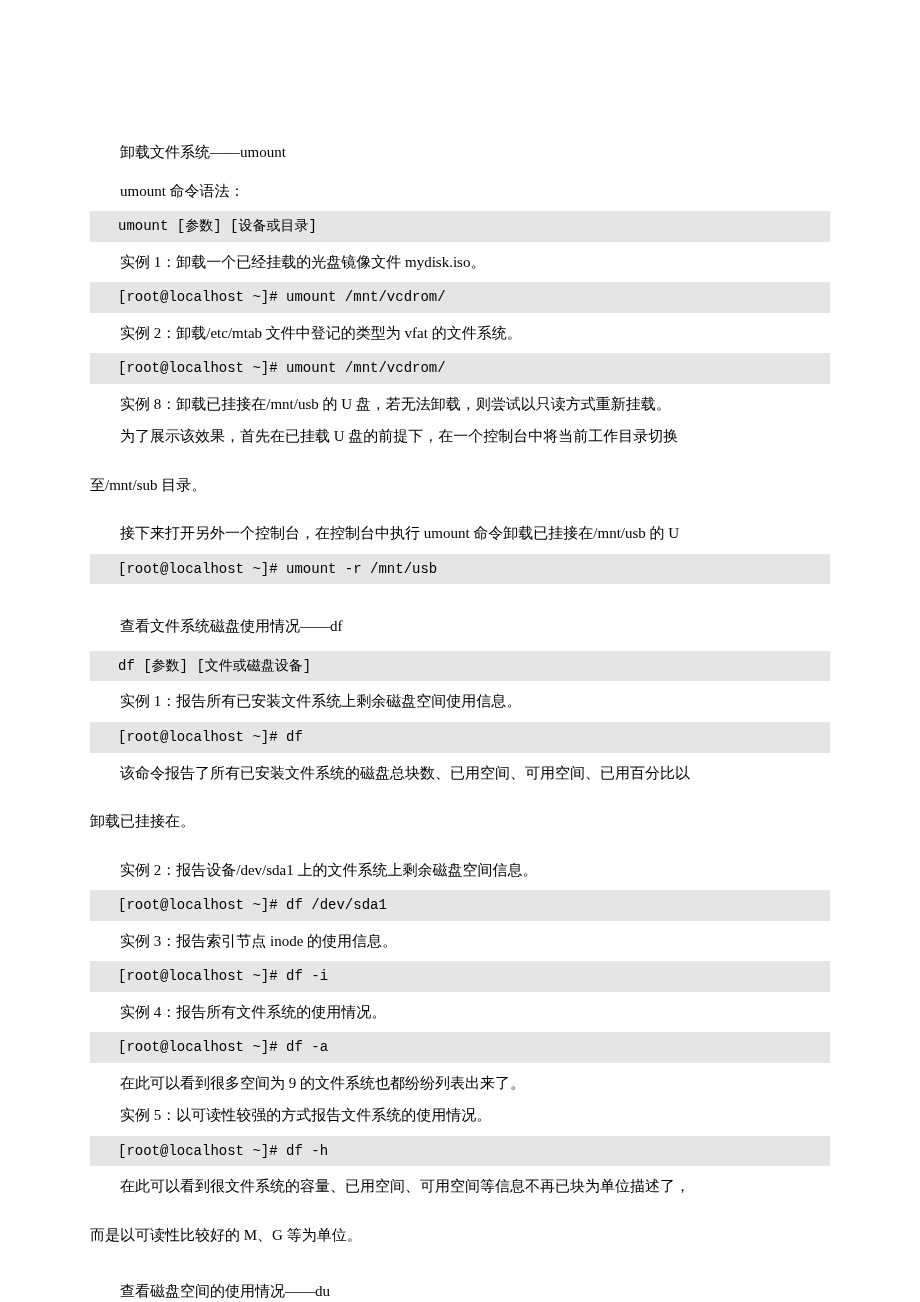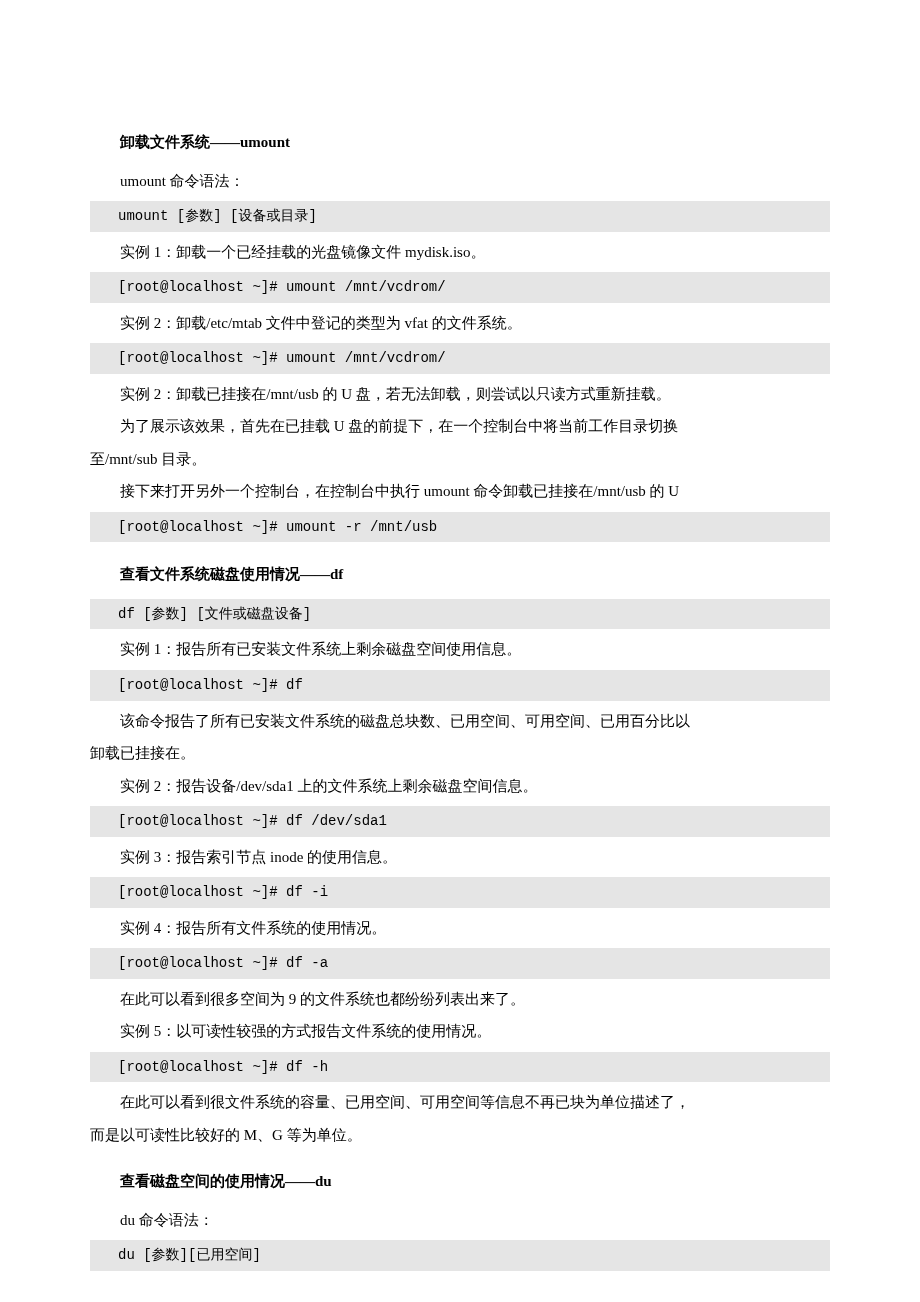--- a/index.html
+++ b/index.html
@@ -1,34 +1,34 @@
 <!DOCTYPE html>
 <html><head>
 <meta charset="utf-8">
 <style>
 body{margin:0;background:#fff;font-family:"SimSun","Songti SC",serif;font-size:15px;line-height:1.9;color:#000}
 .page{width:740px;margin:0 auto;padding:110px 90px 60px 90px}
-.h{font-weight:bold;margin:18px 0 10px 0;text-indent:2em}
+.h{font-weight:normal;margin:28px 0 10px 0;text-indent:2em}
 .p{margin:4px 0;text-indent:2em}
-.p0{margin:4px 0}
+.p0{margin:20px 0}
 .code{background:#e5e5e5;font-family:"Courier New",monospace;font-size:14px;padding:2px 0 2px 2em;margin:6px 0}
 </style>
 </head>
 <body>
 
 <div class="page">
 
 <div class="h">卸载文件系统——umount</div>
 <div class="p">umount 命令语法：</div>
 <div class="code">umount [参数] [设备或目录]</div>
 <div class="p">实例 1：卸载一个已经挂载的光盘镜像文件 mydisk.iso。</div>
 <div class="code">[root@localhost ~]# umount /mnt/vcdrom/</div>
 <div class="p">实例 2：卸载/etc/mtab 文件中登记的类型为 vfat 的文件系统。</div>
 <div class="code">[root@localhost ~]# umount /mnt/vcdrom/</div>
-<div class="p">实例 2：卸载已挂接在/mnt/usb 的 U 盘，若无法卸载，则尝试以只读方式重新挂载。</div>
+<div class="p">实例 8：卸载已挂接在/mnt/usb 的 U 盘，若无法卸载，则尝试以只读方式重新挂载。</div>
 <div class="p"><span>为了展示该效果，首先在已挂载 U 盘的前提下，在一个控制台中将当前工作目录切换</span></div>
 <div class="p0">至/mnt/sub 目录。</div>
 <div class="p"><span>接下来打开另外一个控制台，在控制台中执行 umount 命令卸载已挂接在/mnt/usb 的 U</span></div>
 <div class="code">[root@localhost ~]# umount -r /mnt/usb</div>
 
 <div class="h">查看文件系统磁盘使用情况——df</div>
 <div class="code">df [参数] [文件或磁盘设备]</div>
 <div class="p">实例 1：报告所有已安装文件系统上剩余磁盘空间使用信息。</div>
 <div class="code">[root@localhost ~]# df</div>
 <div class="p"><span>该命令报告了所有已安装文件系统的磁盘总块数、已用空间、可用空间、已用百分比以</span></div>

